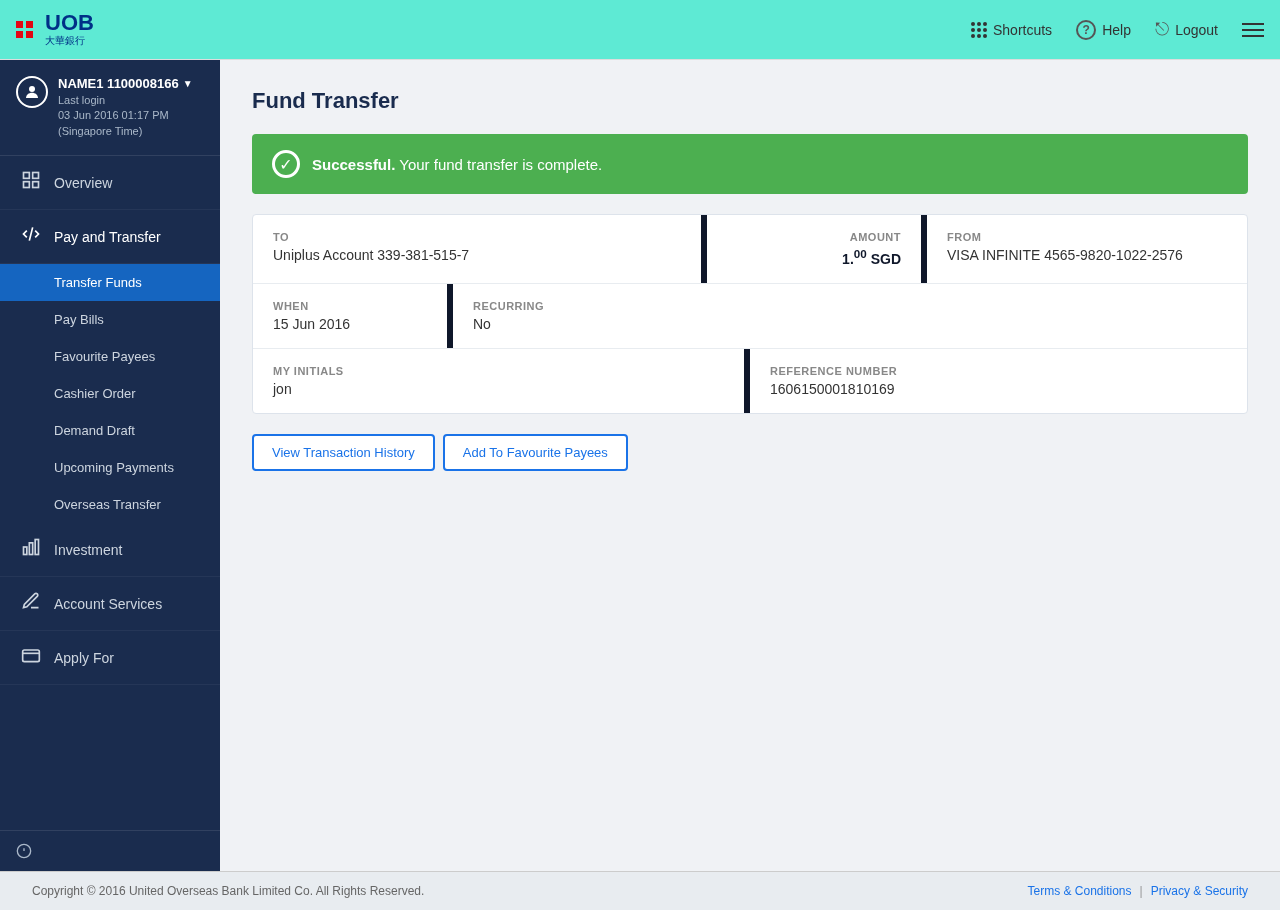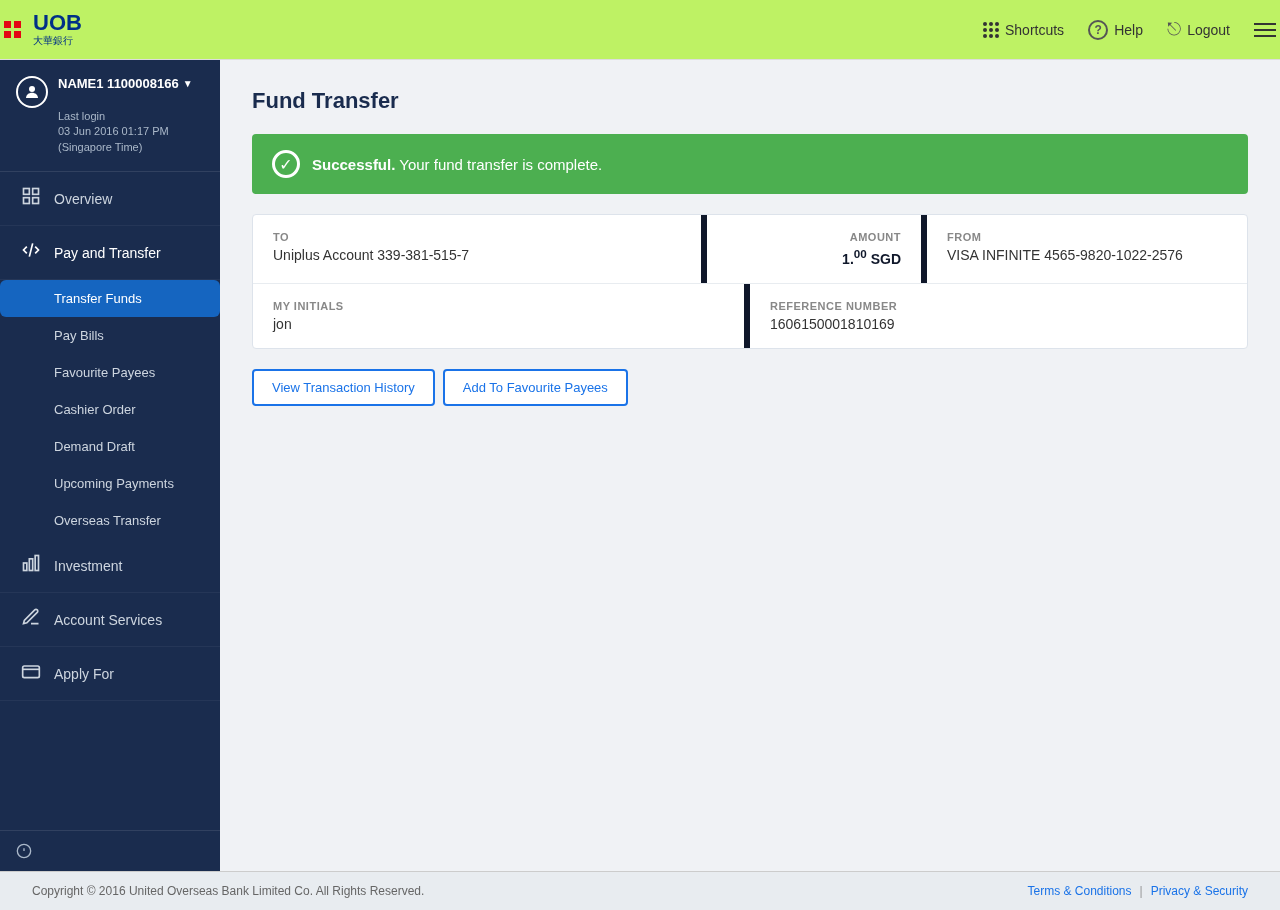--- a/index.html
+++ b/index.html
@@ -1,25 +1,25 @@
 <!DOCTYPE html>
 <html><head>
   <meta charset="utf-8">
   <style>
     * { margin: 0; padding: 0; box-sizing: border-box; }
     body { font-family: Arial, sans-serif; font-size: 14px; background: #f0f2f5; display: flex; flex-direction: column; height: 910px; overflow: hidden; }
 
     
     .header {
-      background: #bef264;
+      background: #5eead4;
       height: 60px;
       display: flex;
       align-items: center;
       justify-content: space-between;
-      padding: 0 4px;
+      padding: 0 16px;
       border-bottom: 1px solid #ddd;
       flex-shrink: 0;
     }
     .logo-area {
       display: flex;
       align-items: center;
       gap: 8px;
     }
     .logo-grid {
       display: grid;
@@ -132,21 +132,21 @@
       font-size: 13px;
       font-weight: bold;
       display: flex;
       align-items: center;
       gap: 4px;
     }
     .user-name .caret { font-size: 10px; }
     .user-lastlogin {
       font-size: 11px;
       color: #aab8c9;
-      margin-top: 18px;
+      margin-top: 2px;
       line-height: 1.4;
     }
 
     .nav-item {
       display: flex;
       align-items: center;
       gap: 12px;
       padding: 14px 20px;
       color: #cdd5df;
       cursor: pointer;
@@ -160,21 +160,20 @@
 
     .nav-sub-item {
       padding: 11px 20px 11px 54px;
       color: #cdd5df;
       cursor: pointer;
       font-size: 13px;
     }
     .nav-sub-item.active {
       background: #1565c0;
       color: #fff;
-      border-radius: 6px;
     }
 
     
     .main {
       flex: 1;
       overflow-y: auto;
       padding: 28px 32px;
       background: #f0f2f5;
     }
     .page-title {
@@ -478,20 +477,30 @@
         </div>
         <div class="details-cell from-cell">
           <div class="details-label">FROM</div>
           <div class="details-value">
             <span>VISA INFINITE</span>
             <span>4565-9820-1022-2576</span>
           </div>
         </div>
       </div>
 
+      <div class="details-row">
+        <div class="details-cell" style="flex:0 0 auto; width:200px;">
+          <div class="details-label">WHEN</div>
+          <div class="details-value blue">15 Jun 2016</div>
+        </div>
+        <div class="details-cell">
+          <div class="details-label">RECURRING</div>
+          <div class="details-value blue">No</div>
+        </div>
+      </div>
 
       <div class="details-row">
         <div class="details-cell" style="flex:0 0 auto; width:50%;">
           <div class="details-label">MY INITIALS</div>
           <div class="details-value blue">jon</div>
         </div>
         <div class="details-cell">
           <div class="details-label">REFERENCE NUMBER</div>
           <div class="details-value">1606150001810169</div>
         </div>

